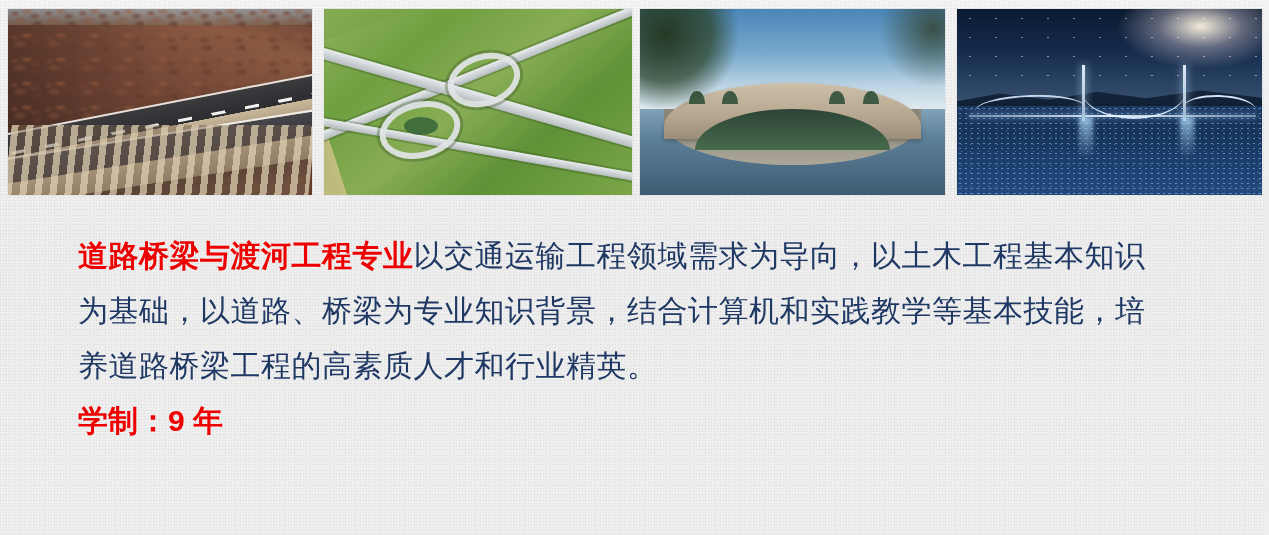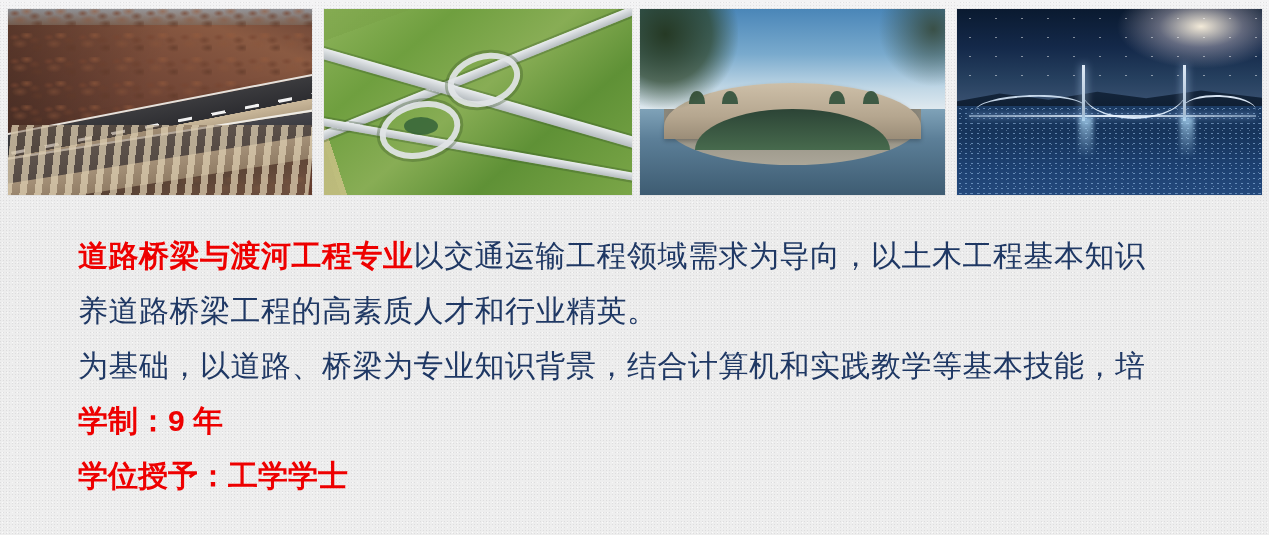--- a/index.html
+++ b/index.html
@@ -325,23 +325,22 @@
         <div class="glow-r"></div>
       </div>
     </div>
 
   </div>
 
   <div id="text-block">
 
     <div class="para-line body-text"><span class="highlight">道路桥梁与渡河工程专业</span><span>以交通运输工程领域需求为导向，以土木工程基本知识</span></div>
 
+    <div class="para-line body-text">为基础，以道路、桥梁为专业知识背景，结合计算机和实践教学等基本技能，培</div>
+
     <div class="para-line body-text">养道路桥梁工程的高素质人才和行业精英。</div>
 
-    <div class="para-line body-text">为基础，以道路、桥梁为专业知识背景，结合计算机和实践教学等基本技能，培</div>
-
     <div class="red-line">学制：9 年</div>
 
-    <div class="red-line">学位授予：工学学士</div>
 
   </div>
 
 </div>
 
 </body></html>

